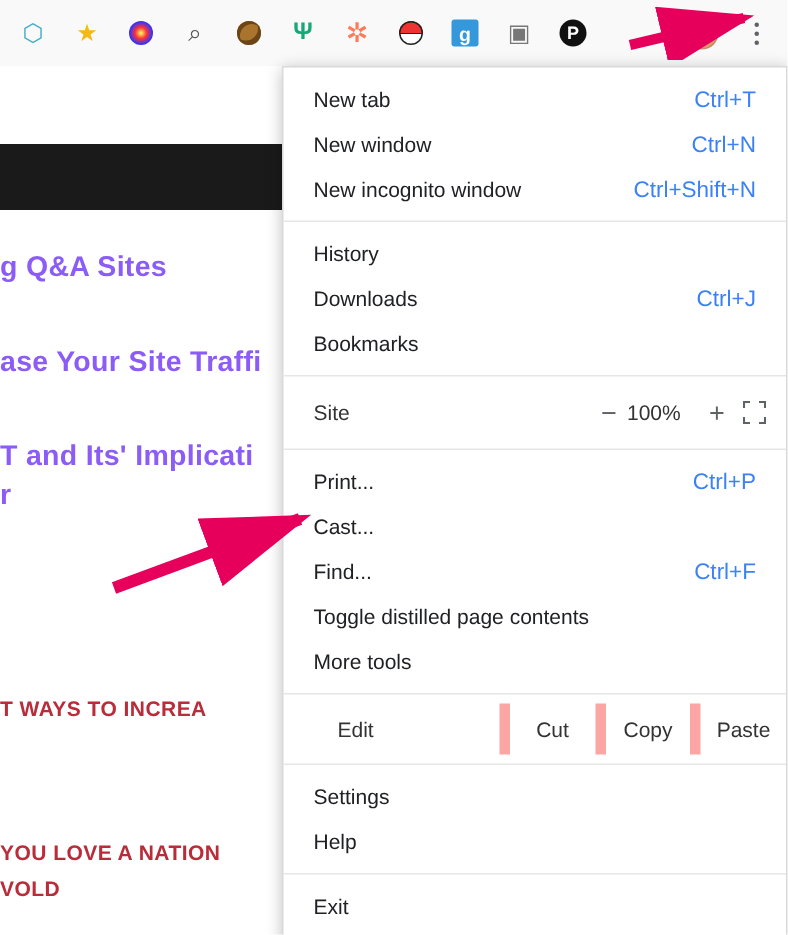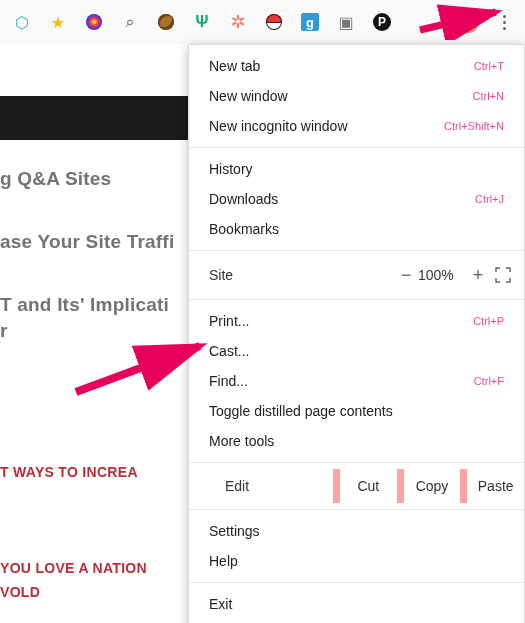--- a/index.html
+++ b/index.html
@@ -7,28 +7,28 @@
   
   .toolbar{position:absolute;top:0;left:0;right:0;height:44px;background:#f9f9f9;display:flex;align-items:center;gap:16px;padding:0 12px;box-sizing:border-box}
   .ext-icon{width:20px;height:20px;display:flex;align-items:center;justify-content:center;font-size:16px}
   .spacer{flex:1}
   .avatar{width:22px;height:22px;border-radius:50%;background:linear-gradient(135deg,#f8c7a0,#d89060);box-shadow:inset 0 0 0 1px rgba(0,0,0,.1)}
   .kebab{width:18px;height:22px;display:flex;flex-direction:column;align-items:center;justify-content:center;gap:3px}
   .kebab span{width:3px;height:3px;background:#5f6368;border-radius:50%}
   
   .bg{position:absolute;left:0;top:44px;right:0;bottom:0}
   .blackbar{position:absolute;left:0;top:52px;width:190px;height:44px;background:#1a1a1a}
-  .red-link{position:absolute;color:#737373;font-weight:700;font-size:19px;line-height:1.35;letter-spacing:.2px}
+  .red-link{position:absolute;color:#8b5cf6;font-weight:700;font-size:19px;line-height:1.35;letter-spacing:.2px}
   .black-h{position:absolute;color:#222;font-weight:700;font-size:26px}
   .red-caps{position:absolute;color:#b92c3a;font-weight:700;font-size:14px;letter-spacing:.3px}
   
   .menu{position:absolute;top:44px;right:0;width:335px;background:#fff;box-shadow:0 2px 10px rgba(0,0,0,.25);border:1px solid #d9d9d9;padding:6px 0 10px}
   .mi{display:flex;align-items:center;height:30px;padding:0 20px;font-size:14px;color:#202124;cursor:default}
   .mi .lab{flex:1}
-  .mi .sc{color:#ec4899;font-size:11px}
+  .mi .sc{color:#3b82f6;font-size:15px}
   .sep{height:1px;background:#e6e6e6;margin:6px 0}
   .zoomrow{display:flex;align-items:center;height:36px;padding:0 8px 0 20px;font-size:14px}
   .zoomrow .lab{flex:1}
   .zoomrow .zm{width:24px;text-align:center;color:#5f6368;font-size:18px;font-weight:400}
   .zoomrow .pct{width:48px;text-align:left}
   .zoomrow .fs{width:26px;display:flex;align-items:center;justify-content:center}
   .fs svg{display:block}
   .editrow{display:flex;align-items:center;height:34px;font-size:14px}
   .editrow .elab{width:108px;padding-left:36px}
   .editrow .eb{flex:1;text-align:center;border-left:7px solid #fca5a5;height:100%;display:flex;align-items:center;justify-content:center}

